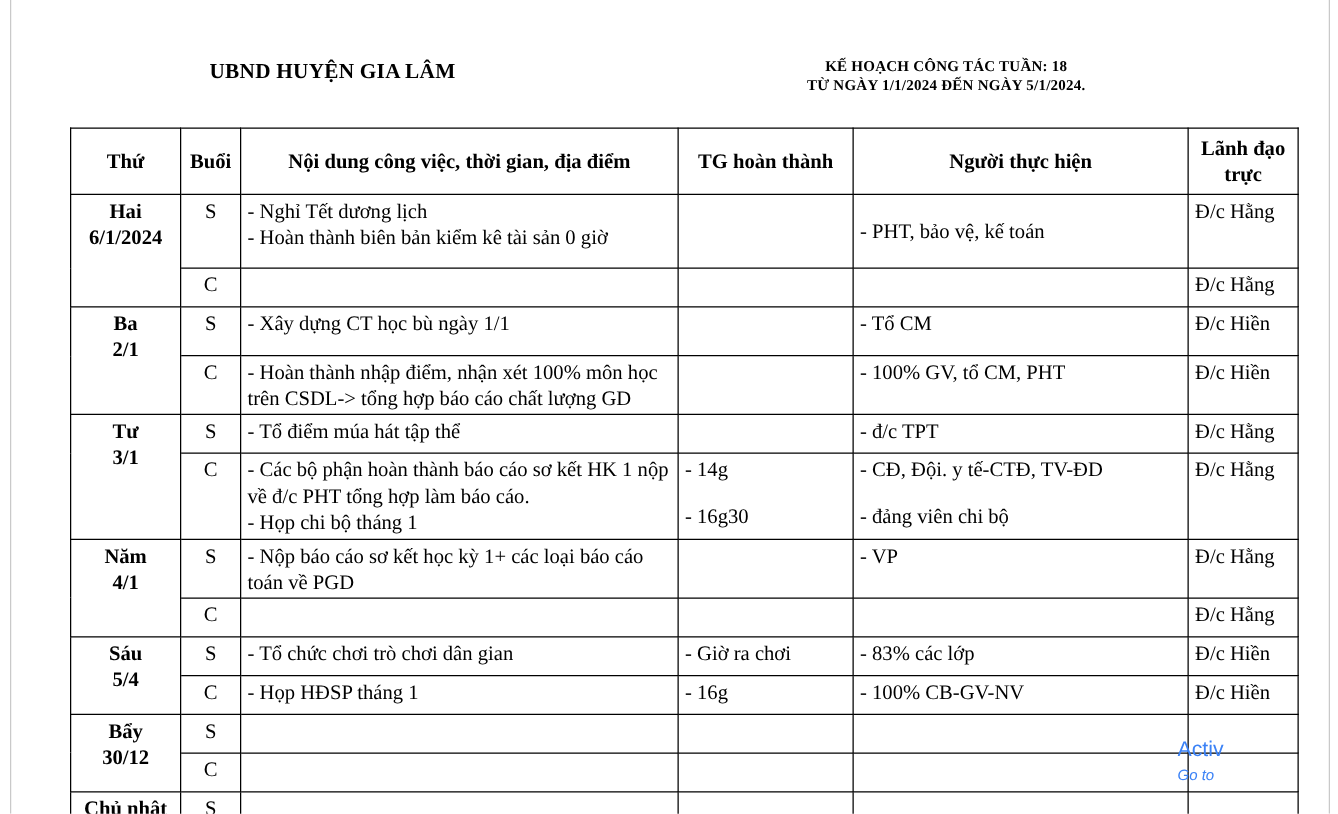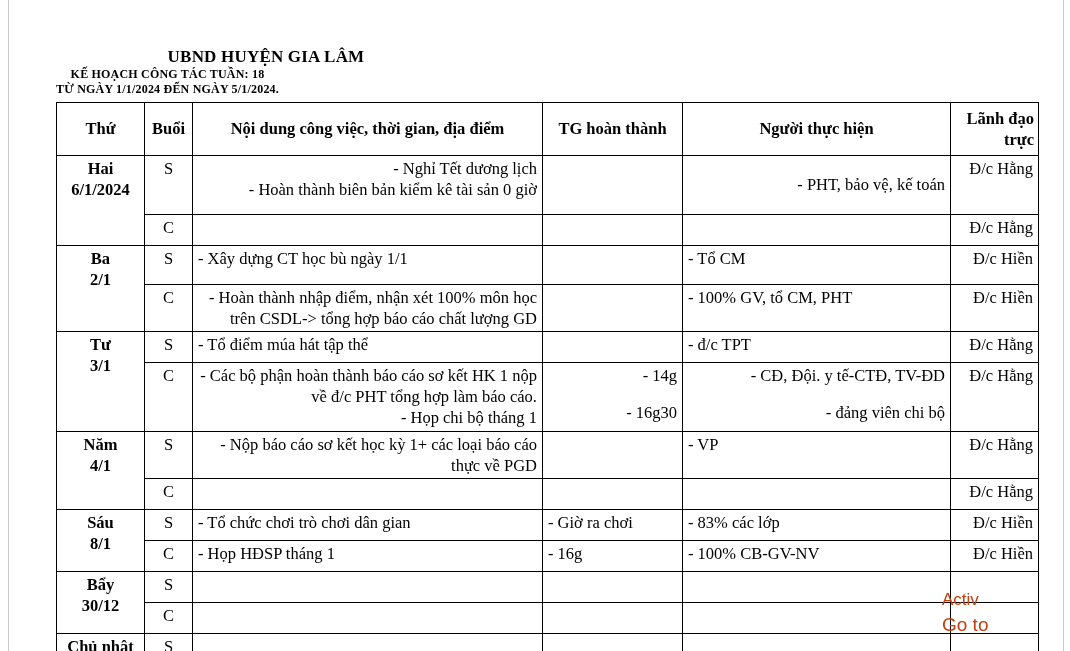--- a/index.html
+++ b/index.html
@@ -38,21 +38,20 @@
     width: 1px;
     height: 651px;
     background: #c9c9c9;
   }
   .header {
     position: absolute;
     left: 56px;
     top: 46px;
     width: 982px;
     display: flex;
-    flex-direction: column;
     align-items: flex-start;
   }
   .header-left {
     width: 420px;
     text-align: center;
     font-weight: bold;
     font-size: 17px;
     line-height: 1.25;
     letter-spacing: 0.2px;
   }
@@ -98,47 +97,47 @@
     vertical-align: middle;
     font-weight: bold;
   }
   td.c-thu .d1 { display: block; }
   td.c-thu .d2 { display: block; }
   td.c-buoi {
     text-align: center;
     vertical-align: middle;
   }
   td.c-lanhdao {
-    text-align: right;
+    text-align: left;
     margin-left: 44px;
   }
   td.c-noidung, td.c-tg, td.c-nguoi {
     text-align: left;
   }
-  .line { display: block; text-align: right; }
+  .line { display: block; }
   .spacer { display: block; height: 16px; }
   .h-tall { height: 54px; }
   .h-mid { height: 34px; }
   .h-small { height: 26px; }
 
   .watermark {
     position: absolute;
     right: 8px;
     bottom: 16px;
     width: 120px;
-    color: #c2410c;
+    color: #3b82f6;
     font-family: "Liberation Sans", sans-serif;
     font-size: 17px;
     line-height: 1.35;
     text-align: left;
     pointer-events: none;
     overflow: hidden;
     height: 46px;
   }
-  .watermark .wm2 { font-size: 19px; }
+  .watermark .wm2 { font-size: 12px; font-style: italic; }
 </style>
 </head>
 <body>
 
 <div class="page">
 
   <div class="left-rule"></div>
   <div class="right-rule"></div>
 
   <div class="header">
@@ -254,38 +253,38 @@
       </tr>
 
       <tr>
         <td class="c-thu" rowspan="2">
           <span class="d1">Năm</span>
           <span class="d2">4/1</span>
         </td>
         <td class="c-buoi h-mid">S</td>
         <td class="c-noidung">
           <span class="line">- Nộp báo cáo sơ kết học kỳ 1+ các loại báo cáo</span>
-          <span class="line">thực về PGD</span>
+          <span class="line">toán về PGD</span>
         </td>
         <td class="c-tg"></td>
         <td class="c-nguoi">- VP</td>
         <td class="c-lanhdao">Đ/c Hằng</td>
       </tr>
       <tr>
         <td class="c-buoi h-small">C</td>
         <td class="c-noidung"></td>
         <td class="c-tg"></td>
         <td class="c-nguoi"></td>
         <td class="c-lanhdao">Đ/c Hằng</td>
       </tr>
 
       <tr>
         <td class="c-thu" rowspan="2">
           <span class="d1">Sáu</span>
-          <span class="d2">8/1</span>
+          <span class="d2">5/4</span>
         </td>
         <td class="c-buoi h-small">S</td>
         <td class="c-noidung">- Tổ chức chơi trò chơi dân gian</td>
         <td class="c-tg">- Giờ ra chơi</td>
         <td class="c-nguoi">- 83% các lớp</td>
         <td class="c-lanhdao">Đ/c Hiền</td>
       </tr>
       <tr>
         <td class="c-buoi h-small">C</td>
         <td class="c-noidung">- Họp HĐSP tháng 1</td>

